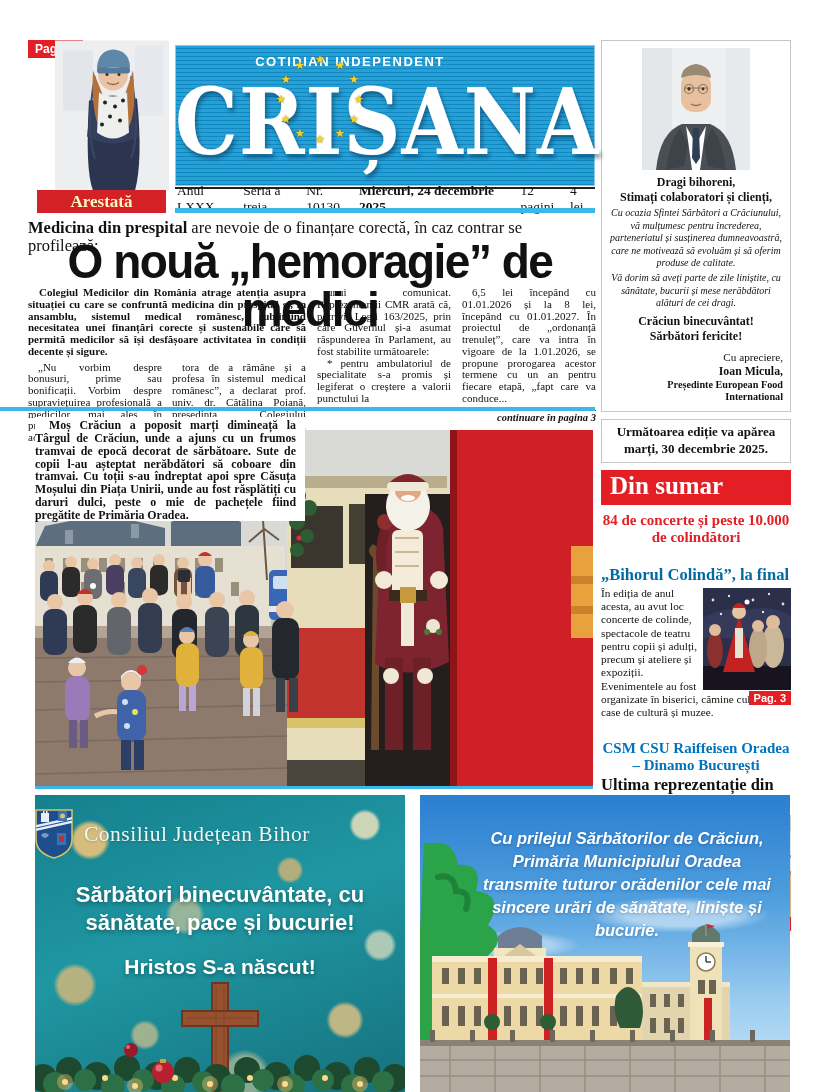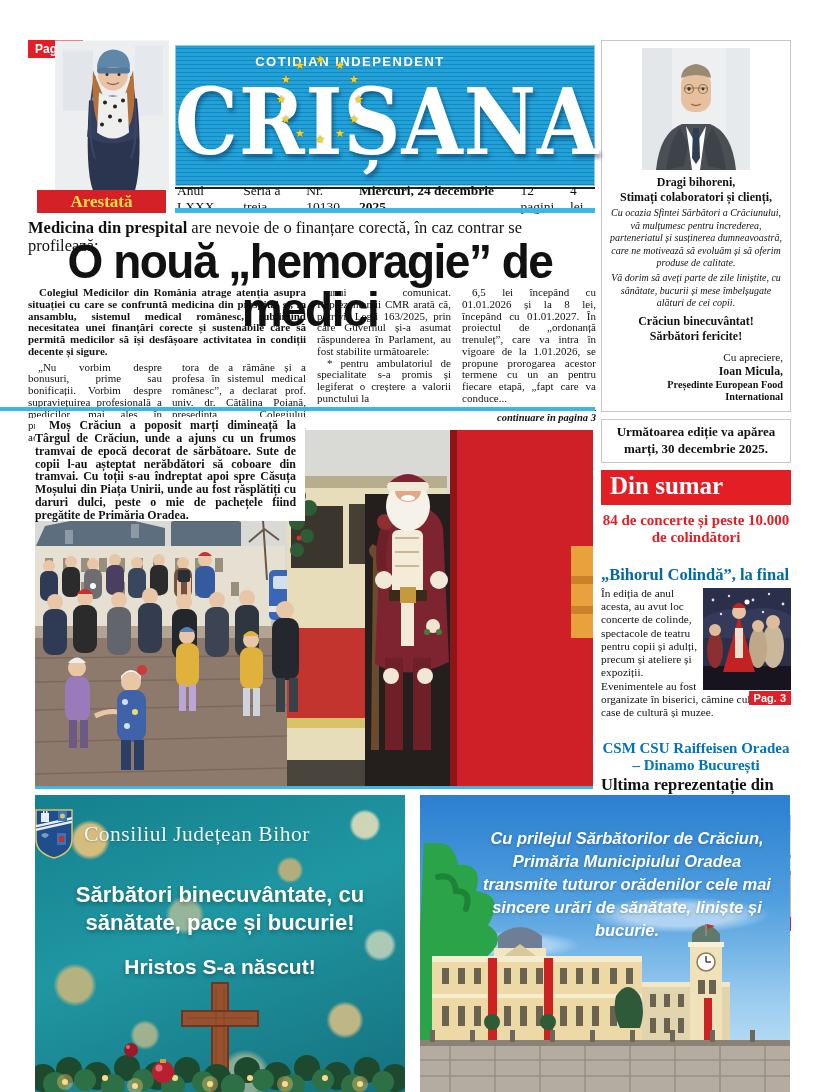--- a/index.html
+++ b/index.html
@@ -9,21 +9,21 @@
     background:#fff; overflow:hidden;
     font-family:"Liberation Serif", serif; color:#111;
   }
   .abs { position:absolute; }
 
   
   .pag11 { left:28px; top:40px; background:#e31e24; color:#fff;
     font:bold 12px/16px "Liberation Sans",sans-serif; padding:1px 7px; }
   .woman-photo { left:55px; top:40px; width:114px; height:151px; }
   .arestata { left:37px; top:190px; width:129px; height:23px; background:#d42127;
-    color:#fde047; font:bold 17px/23px "Liberation Serif",serif; text-align:center; }
+    color:#fef9c3; font:bold 17px/23px "Liberation Serif",serif; text-align:center; }
 
   .masthead { left:175px; top:45px; width:420px; height:141px;
     background:repeating-linear-gradient(180deg,#23a2da 0 3px,#1587bf 3px 4px);
     box-shadow:inset 0 0 0 1px #8ec9e6; overflow:visible; }
   .mast-tagline { position:absolute; left:0; right:70px; top:9px; text-align:center;
     color:#fff; font:bold 13px "Liberation Sans",sans-serif; letter-spacing:1.5px; z-index:2;}
   .mast-title { position:absolute; left:0; top:14px; width:100%; text-align:center;
     color:#fff; font-family:"DejaVu Serif","Liberation Serif",serif; font-weight:bold;
     font-size:79px; line-height:110px; letter-spacing:1px; transform:scaleY(1.16);
     transform-origin:top; text-shadow:2px 3px 4px rgba(0,30,60,.45); z-index:1; }
@@ -426,21 +426,21 @@
         <circle cx="47" cy="41" r="1.4" fill="#42engraving"></circle>
           <circle cx="47" cy="41" r="1.4" fill="#423325"></circle>
           <circle cx="61" cy="41" r="1.4" fill="#423325"></circle>
         <path d="M49 56 Q54 59 59 56" stroke="#a06a4a" stroke-width="1.4" fill="none"></path>
       </svg>
       <div class="g-sal">
         <div>Dragi bihoreni,</div>
         <div>Stimați colaboratori și clienți,</div>
       </div>
       <div class="g-body">Cu ocazia Sfintei Sărbători a Crăciunului, vă mulțumesc pentru încrederea, parteneriatul și susținerea dumneavoastră, care ne motivează să evoluăm și să oferim produse de calitate.</div>
-      <div class="g-body">Vă dorim să aveți parte de zile liniștite, cu sănătate, bucurii și mese îmbelșugate alături de cei copii.</div>
+      <div class="g-body">Vă dorim să aveți parte de zile liniștite, cu sănătate, bucurii și mese nerăbdători alături de cei dragi.</div>
       <div class="g-wish">
         <div>Crăciun binecuvântat!</div>
         <div>Sărbători fericite!</div>
       </div>
       <div class="g-sign">
         <div>Cu apreciere,</div>
         <div class="s2">Ioan Micula,</div>
         <div class="s3">Președinte European Food International</div>
       </div>
     </div>

